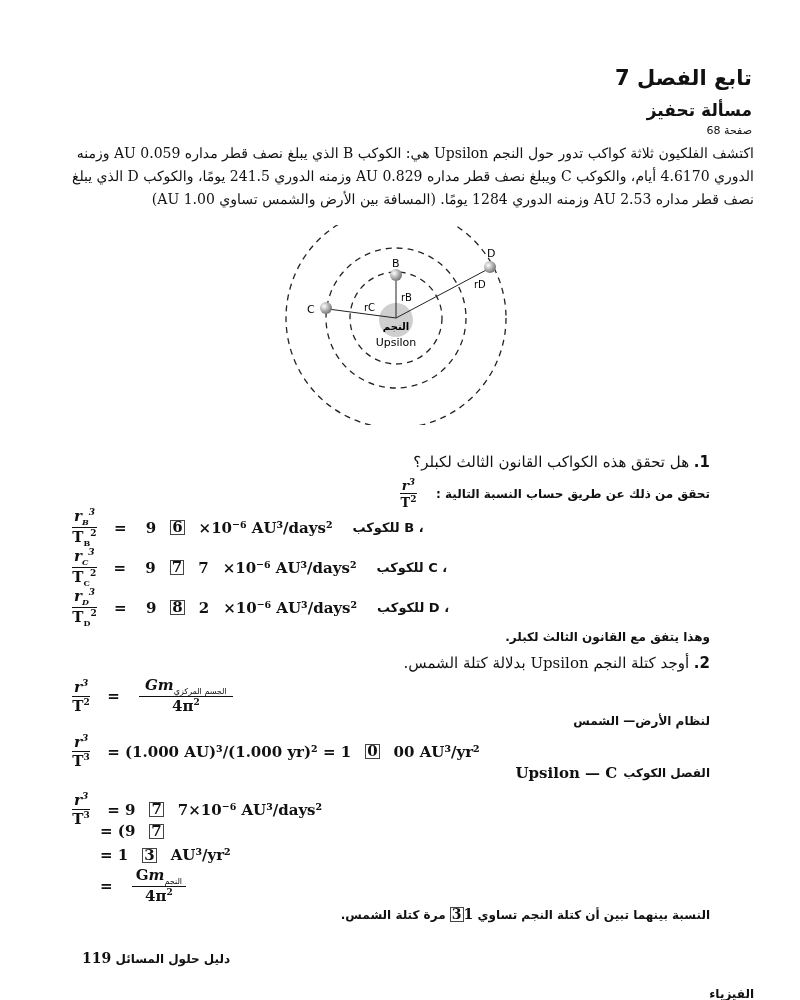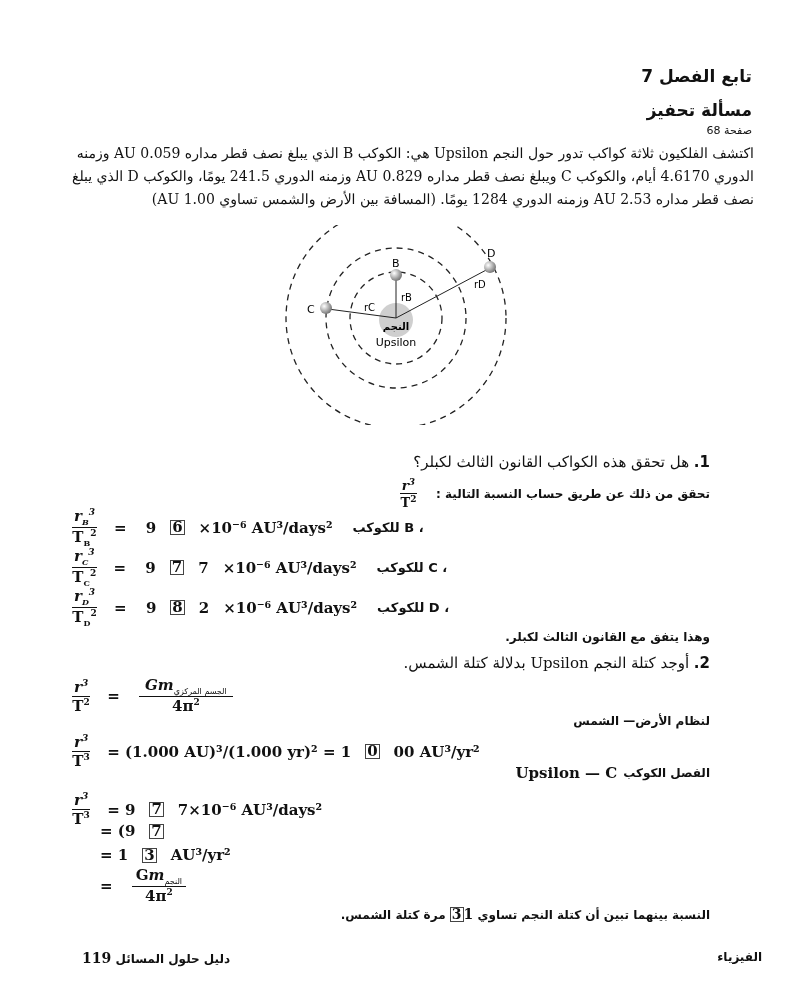--- a/index.html
+++ b/index.html
@@ -1,19 +1,19 @@
 <!DOCTYPE html>
 <html><head>
 <meta charset="utf-8">
 <style>
   html, body { margin:0; padding:0; background:#ffffff; }
   body { width:800px; height:1000px; position:relative; overflow:hidden; font-family:"DejaVu Serif", serif; color:#111; }
   .abs { position:absolute; }
   .rtl { direction:rtl; text-align:right; }
-  .h-chapter { right:48px; top:66px; font-family:"DejaVu Sans", sans-serif; font-weight:bold; font-size:17px; }
+  .h-chapter { right:48px; top:66px; font-family:"DejaVu Sans", sans-serif; font-weight:bold; font-size:21px; }
   .h-title { right:48px; top:100px; font-family:"DejaVu Sans", sans-serif; font-weight:bold; font-size:17px; }
   .h-page { right:48px; top:124px; font-family:"DejaVu Sans", sans-serif; font-size:11px; }
   .intro { right:46px; top:142px; width:690px; font-size:14px; line-height:23px; }
   .diagram { left:280px; top:225px; width:240px; height:200px; }
   .q { font-size:15px;text-align:right; }
   .bold-ar { font-family:"DejaVu Sans", sans-serif; font-weight:bold; font-size:12px; }
   .eq { font-family:"DejaVu Serif", serif; font-weight:bold; font-size:15px; left:72px; display:flex; align-items:center; white-space:nowrap;gap:14px; }
   .frac { display:inline-flex; flex-direction:column; align-items:center; margin-right:3px; line-height:1; }
   .frac .num { border-bottom:1.5px solid #111; padding:0 2px 1px; font-style:italic; }
   .frac .den { padding-top:1px; }
@@ -174,13 +174,13 @@
 <div class="abs rtl bold-ar" style="right:90px; top:906px;">
   <span>النسبة بينهما تبين أن كتلة النجم تساوي</span>
   <span style="font-family:'DejaVu Serif',serif; font-size:14px;">1</span><span class="boxed" style="font-family:'DejaVu Serif',serif; font-size:14px;">3</span>
   <span>مرة كتلة الشمس.</span>
 </div>
 
 <div class="abs footer" style="left:82px;">
   <span style="font-family:'DejaVu Serif',serif; font-size:14px;">119</span>
   <span>دليل حلول المسائل</span>
 </div>
-<div class="abs footer rtl" style="right:38px;">الفيزياء</div>
+<div class="abs footer rtl" style="right:46px;margin-top:37px;">الفيزياء</div>
 
 </body></html>

